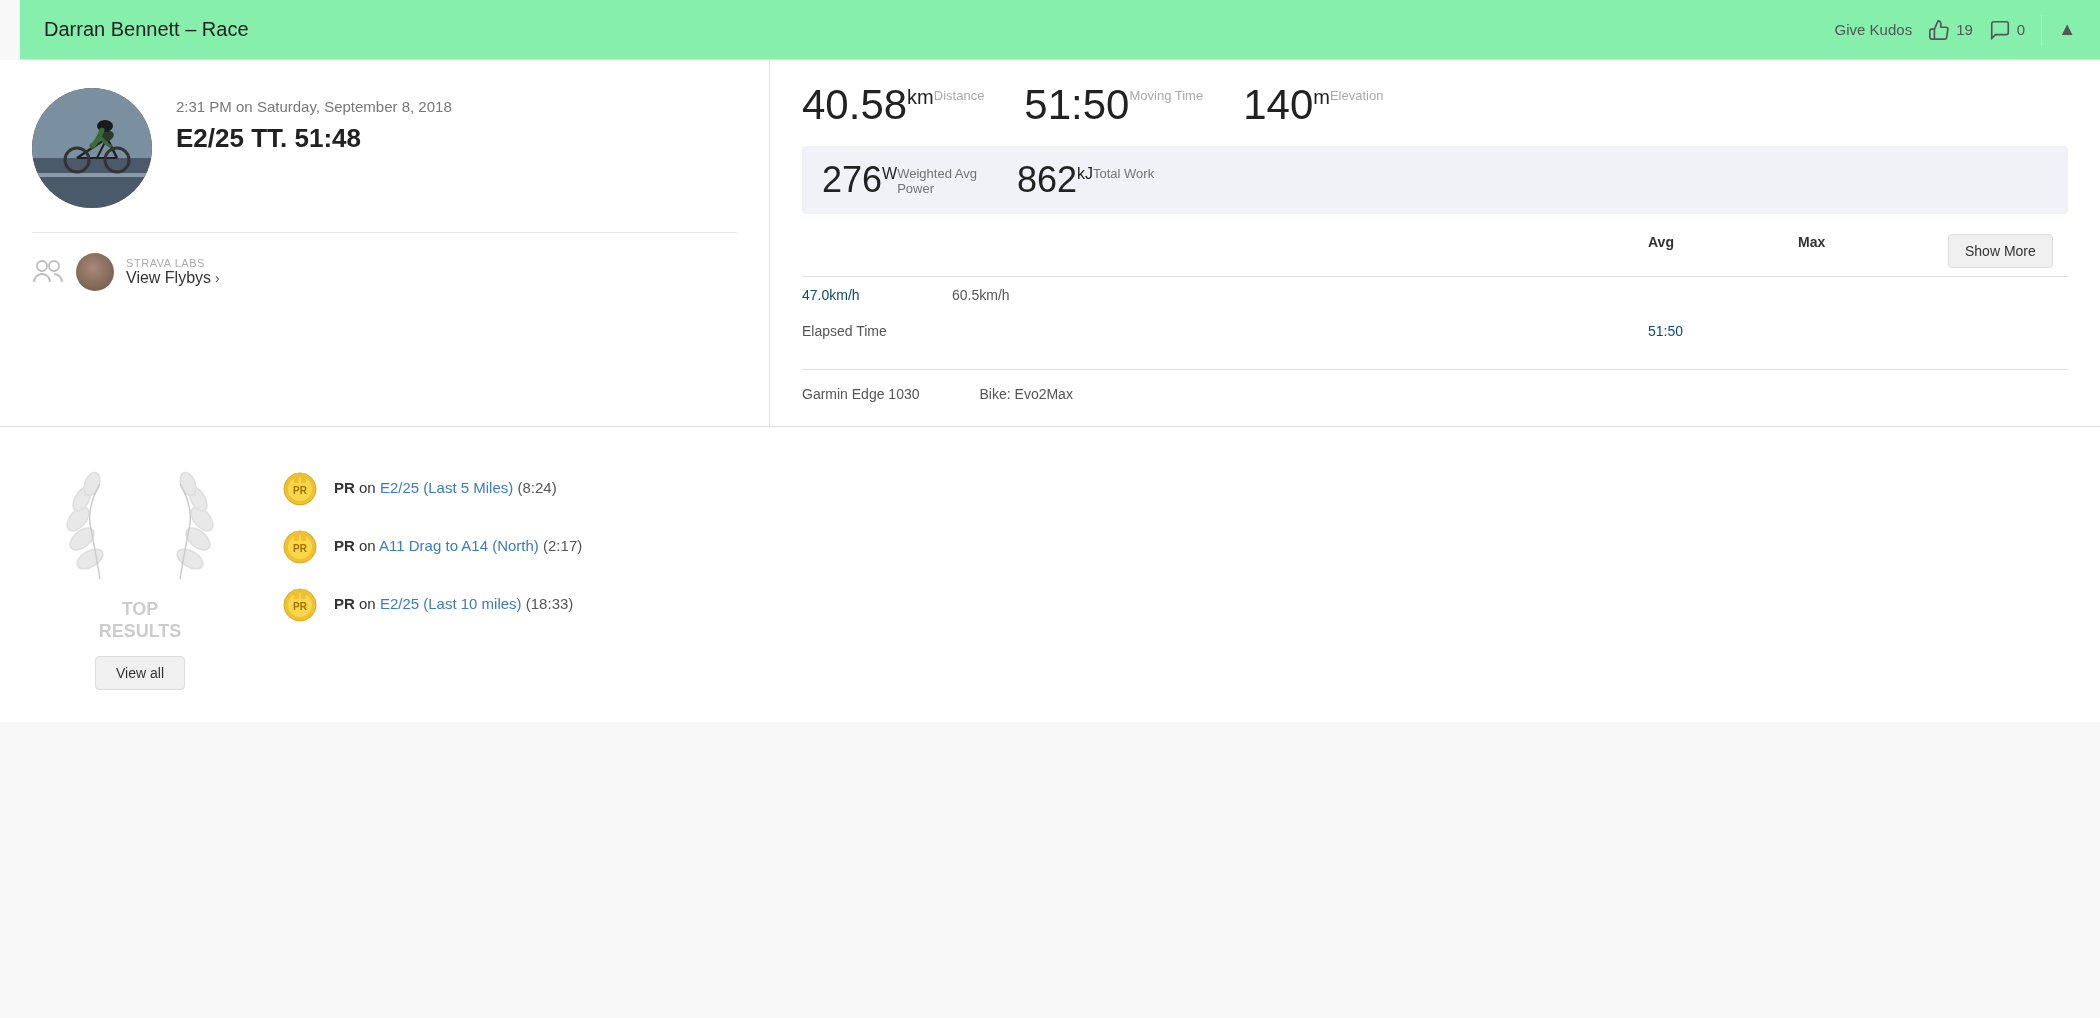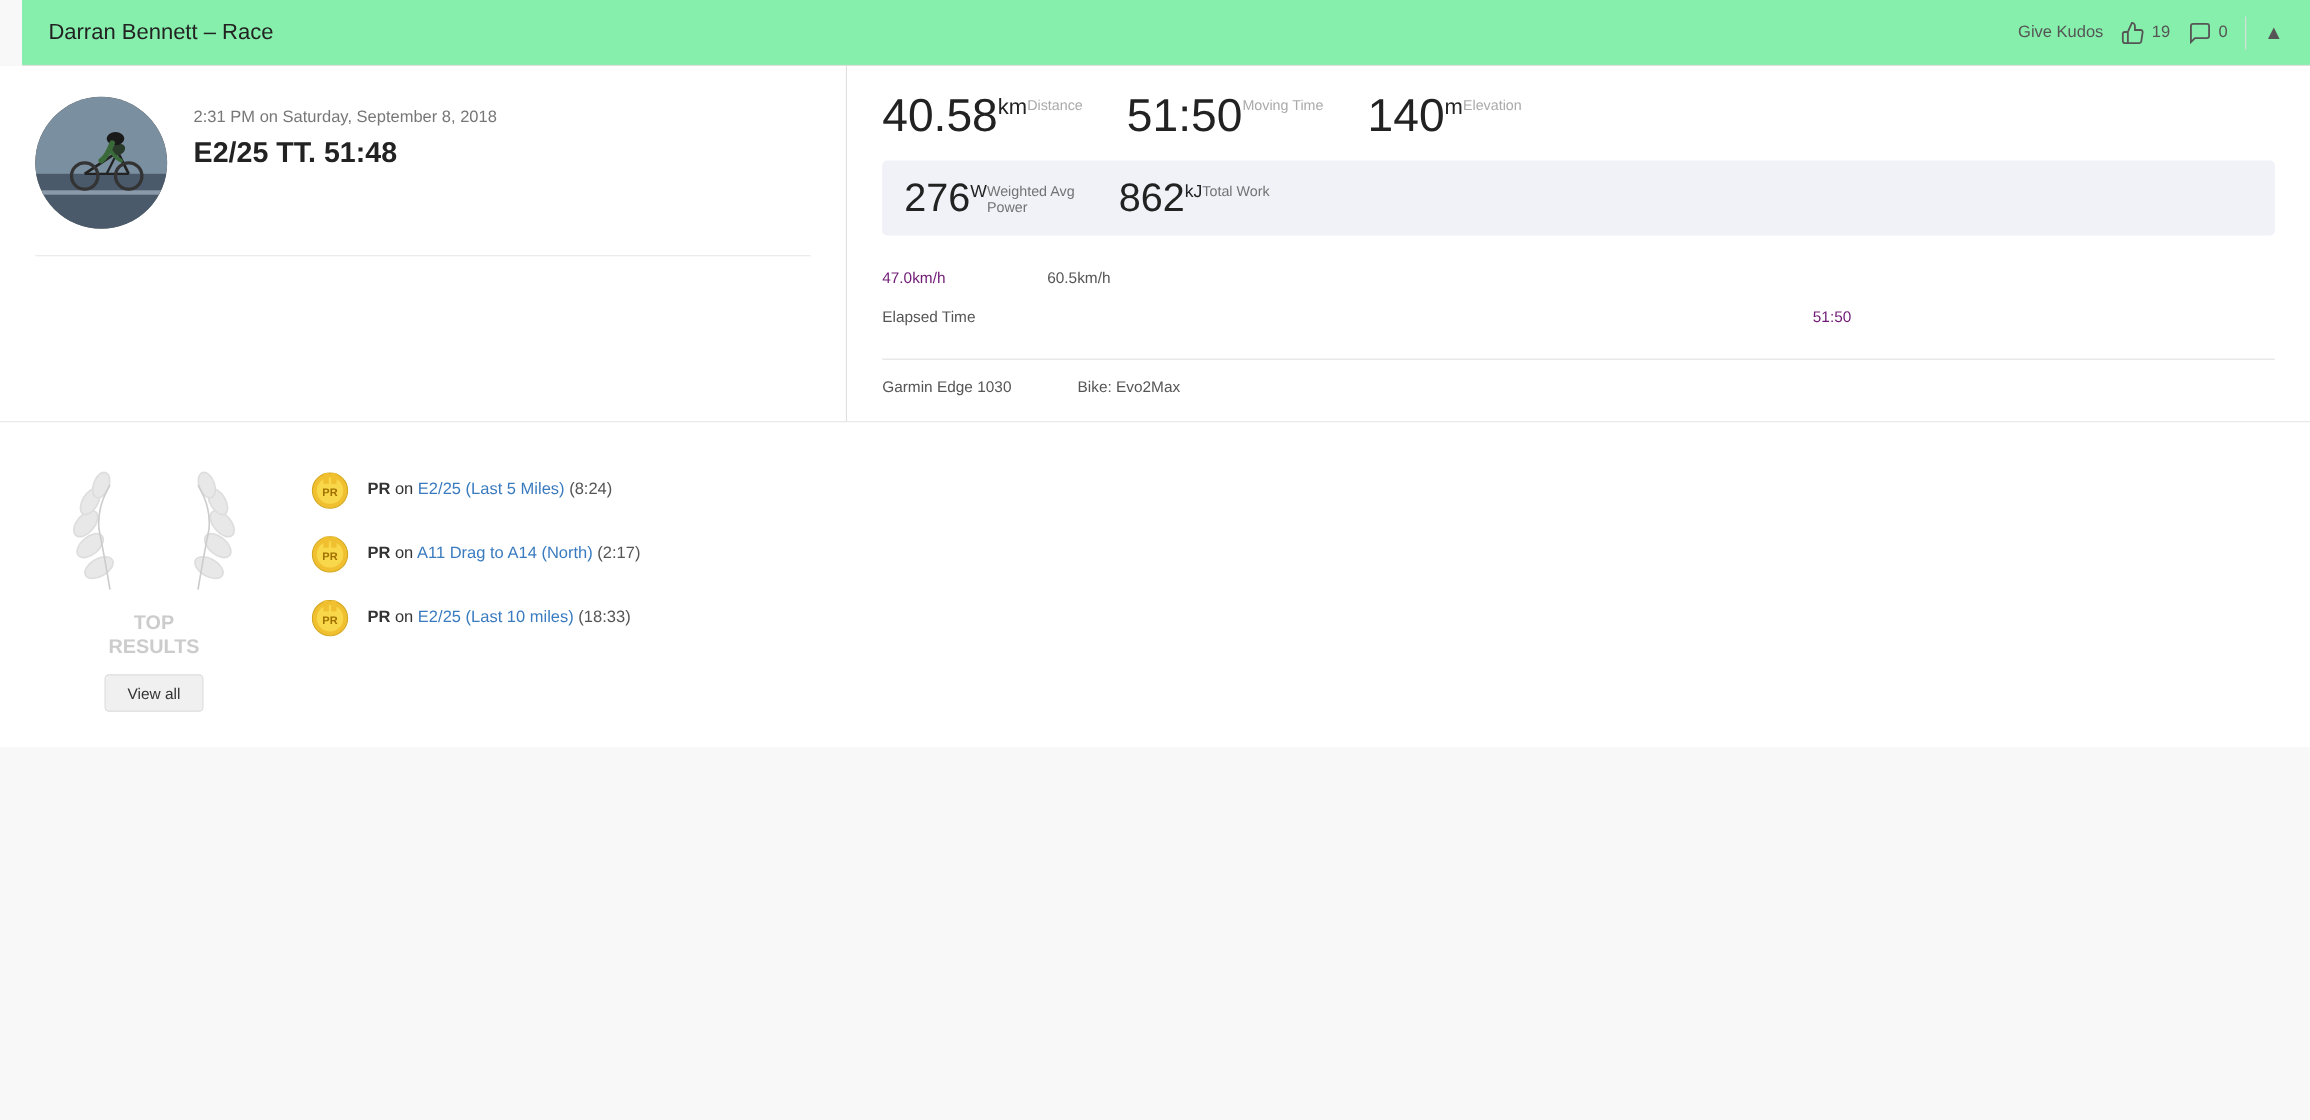--- a/index.html
+++ b/index.html
@@ -248,21 +248,21 @@
       align-items: center;
       padding: 10px 0;
     }
     .metrics-row .col-label {
       flex: 1;
       color: #555;
       font-size: 14px;
     }
     .metrics-row .col-avg {
       width: 150px;
-      color: #701a75;
+      color: #0c4a6e;
       font-size: 14px;
     }
     .metrics-row .col-max {
       width: 150px;
       color: #555;
       font-size: 14px;
     }
     .metrics-row .col-action {
       width: 120px;
     }
@@ -427,20 +427,39 @@
               <path d="M68 48 Q72 55 78 58" stroke="#3a6a3a" stroke-width="3.5" fill="none" stroke-linecap="round"></path>
             </g>
           </svg>
         </div>
         <div class="activity-meta">
           <div class="activity-date">2:31 PM on Saturday, September 8, 2018</div>
           <div class="activity-title">E2/25 TT. 51:48</div>
         </div>
       </div>
 
+      <div class="flybys-section">
+        <svg width="32" height="28" viewBox="0 0 32 28" fill="none" stroke="#bbb" stroke-width="1.8">
+          <circle cx="10" cy="8" r="5"></circle>
+          <path d="M2 24c0-4.4 3.6-8 8-8"></path>
+          <path d="M18 24c0-4.4-3.6-8-8-8"></path>
+          <circle cx="22" cy="8" r="5"></circle>
+          <path d="M22 16c4.4 0 8 3.6 8 8"></path>
+        </svg>
+        <div class="flybys-avatar">
+          <div class="flybys-avatar-img"></div>
+        </div>
+        <div>
+          <div class="strava-labs-label">STRAVA LABS</div>
+          <div class="view-flybys-link">
+            <span>View Flybys</span>
+            <span class="chevron">›</span>
+          </div>
+        </div>
+      </div>
     </div>
 
     <div class="right-panel">
 
       <div class="stats-row-top">
         <div class="stat-block">
           <div class="stat-value">
             <span>40.58</span><sup>km</sup>
           </div>
           <div class="stat-label">Distance</div>
@@ -466,20 +485,28 @@
         </div>
         <div class="stat-block">
           <div class="power-value">
             <span>862</span><sup>kJ</sup>
           </div>
           <div class="power-label">Total Work</div>
         </div>
       </div>
 
       <div class="metrics-table">
+        <div class="metrics-table-header">
+          <div class="col-label"></div>
+          <div class="col-avg">Avg</div>
+          <div class="col-max">Max</div>
+          <div class="col-action">
+            <button class="show-more-btn">Show More</button>
+          </div>
+        </div>
         <div class="metrics-row">
           <div class="col-avg">47.0km/h</div>
           <div class="col-max">60.5km/h</div>
           <div class="col-action"></div>
         </div>
         <div class="metrics-row">
           <div class="col-label">Elapsed Time</div>
           <div class="col-avg">51:50</div>
           <div class="col-max"></div>
           <div class="col-action"></div>

